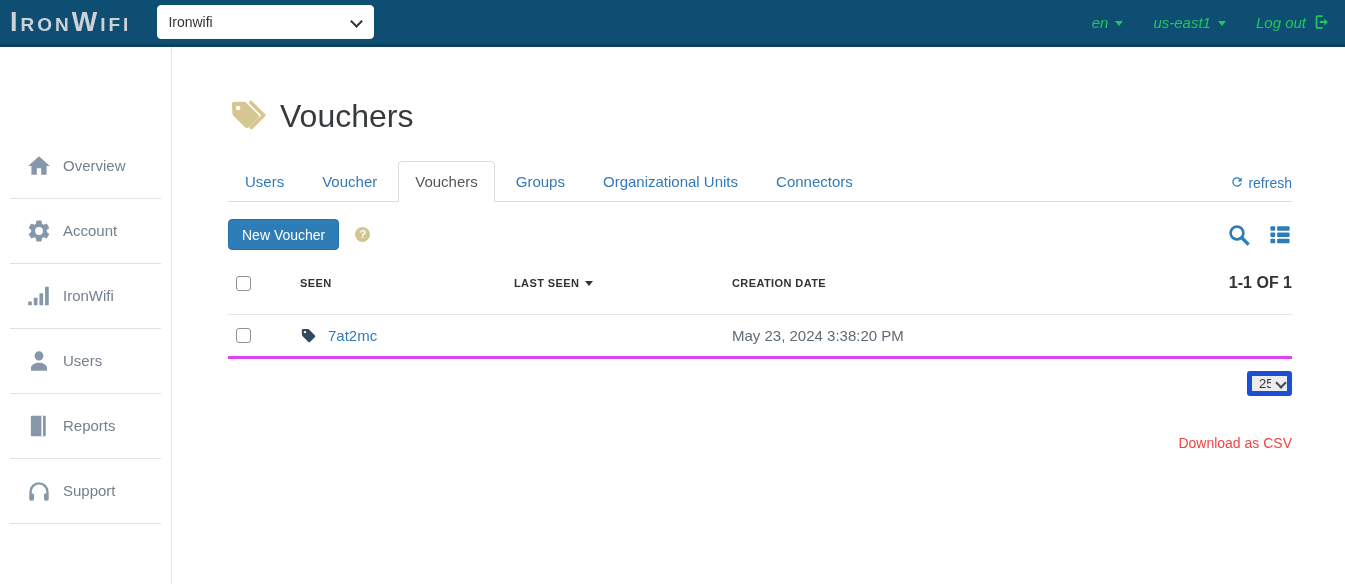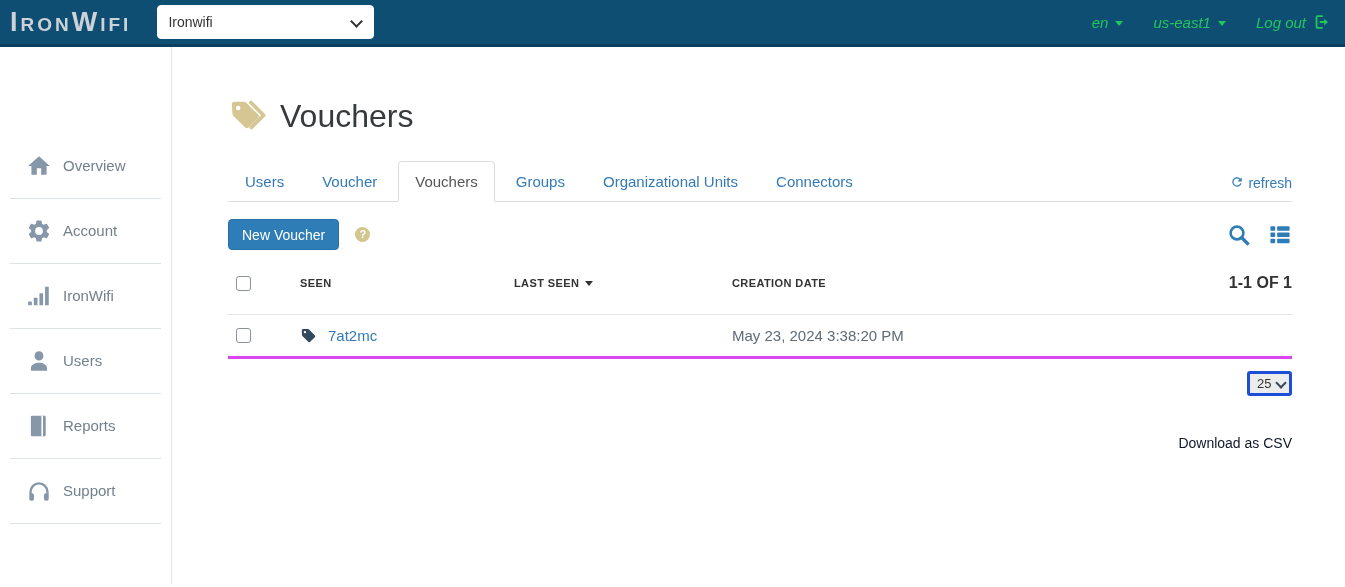--- a/index.html
+++ b/index.html
@@ -87,28 +87,28 @@
     display: block; }
   .code-cell { display: flex; align-items: center; gap: 11px; }
   .row-tag { color: #34495e; display: flex; }
   .code-link { color: #337ab7; font-size: 15px; text-decoration: none; }
   .date-cell { font-size: 15px; color: #5f6b75; }
 
   
   .pager { margin-top: 12px; display: flex; justify-content: flex-end; }
   .pg-select-wrap { position: relative; }
   .pg-select-wrap select { width: 45px; height: 25px; background: #ececec;
-    border: 3px solid #1d4ed8; border-radius: 3px; font-size: 13px; color: #333;
+    border: 5px solid #1d4ed8; border-radius: 3px; font-size: 13px; color: #333;
     padding: 0 16px 0 7px; appearance: none; -webkit-appearance: none;
     font-family: inherit; }
   .pg-select-wrap::after { content: ""; position: absolute; right: 7px; top: 8px;
     width: 6px; height: 6px; border-right: 2px solid #3c4a56;
     border-bottom: 2px solid #3c4a56; transform: rotate(45deg); pointer-events: none; }
   .download-row { margin-top: 38px; text-align: right; }
-  .download-link { color: #0f172a; font-size: 14px; text-decoration: none; }
+  .download-link { color: #ef4444; font-size: 14px; text-decoration: none; }
 </style>
 </head>
 <body>
 
 <header class="navbar" data-interactable="false">
   <div class="logo" data-interactable="false">IronWifi</div>
   <div class="nav-select-wrap" data-interactable="false">
     <select data-interactable="true">
       <option>Ironwifi</option>
     </select>

